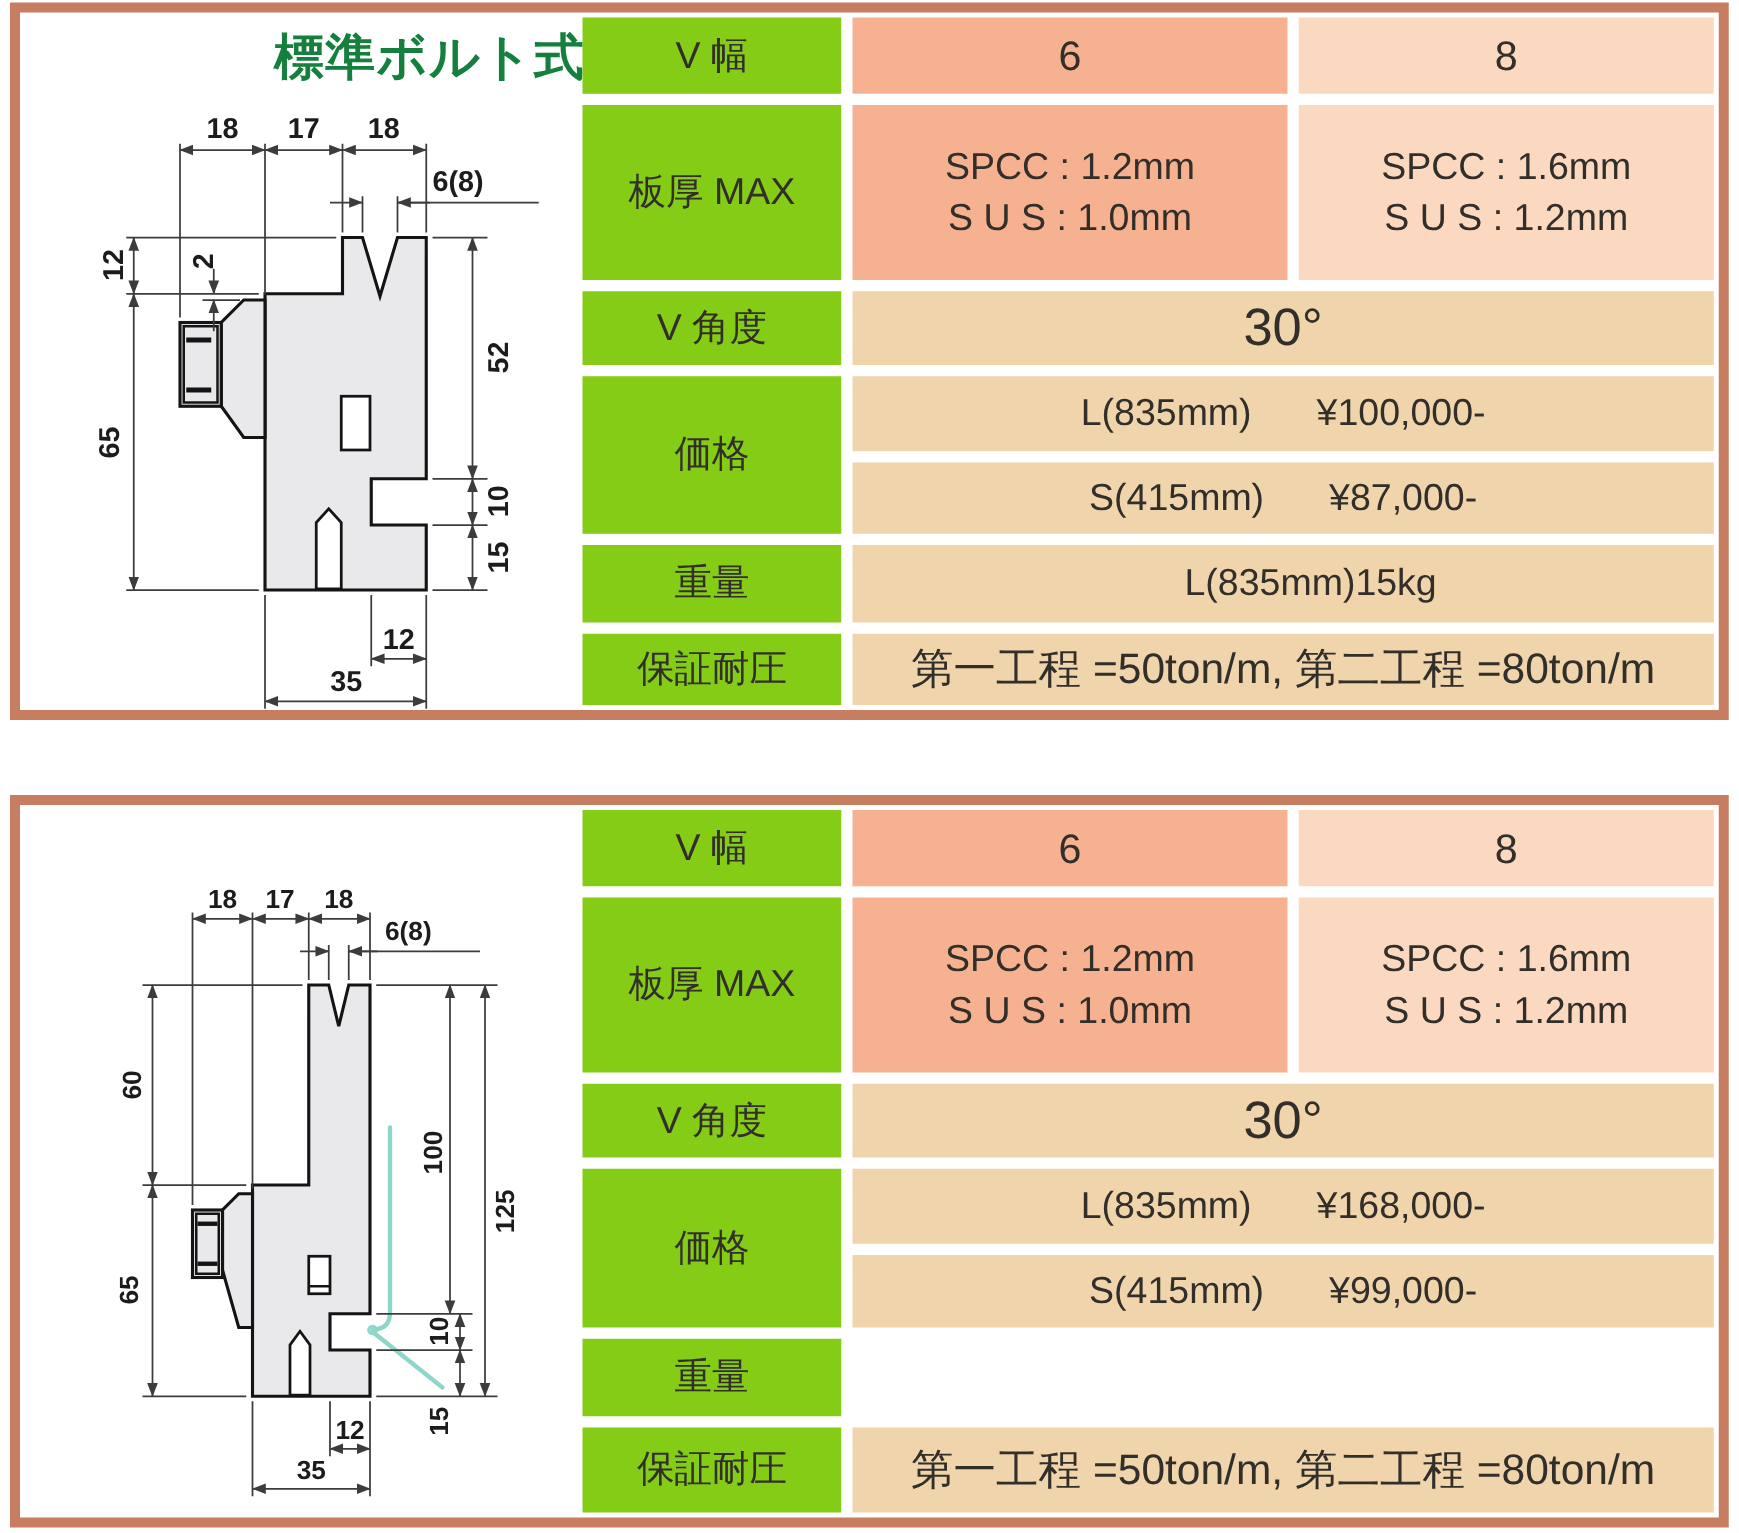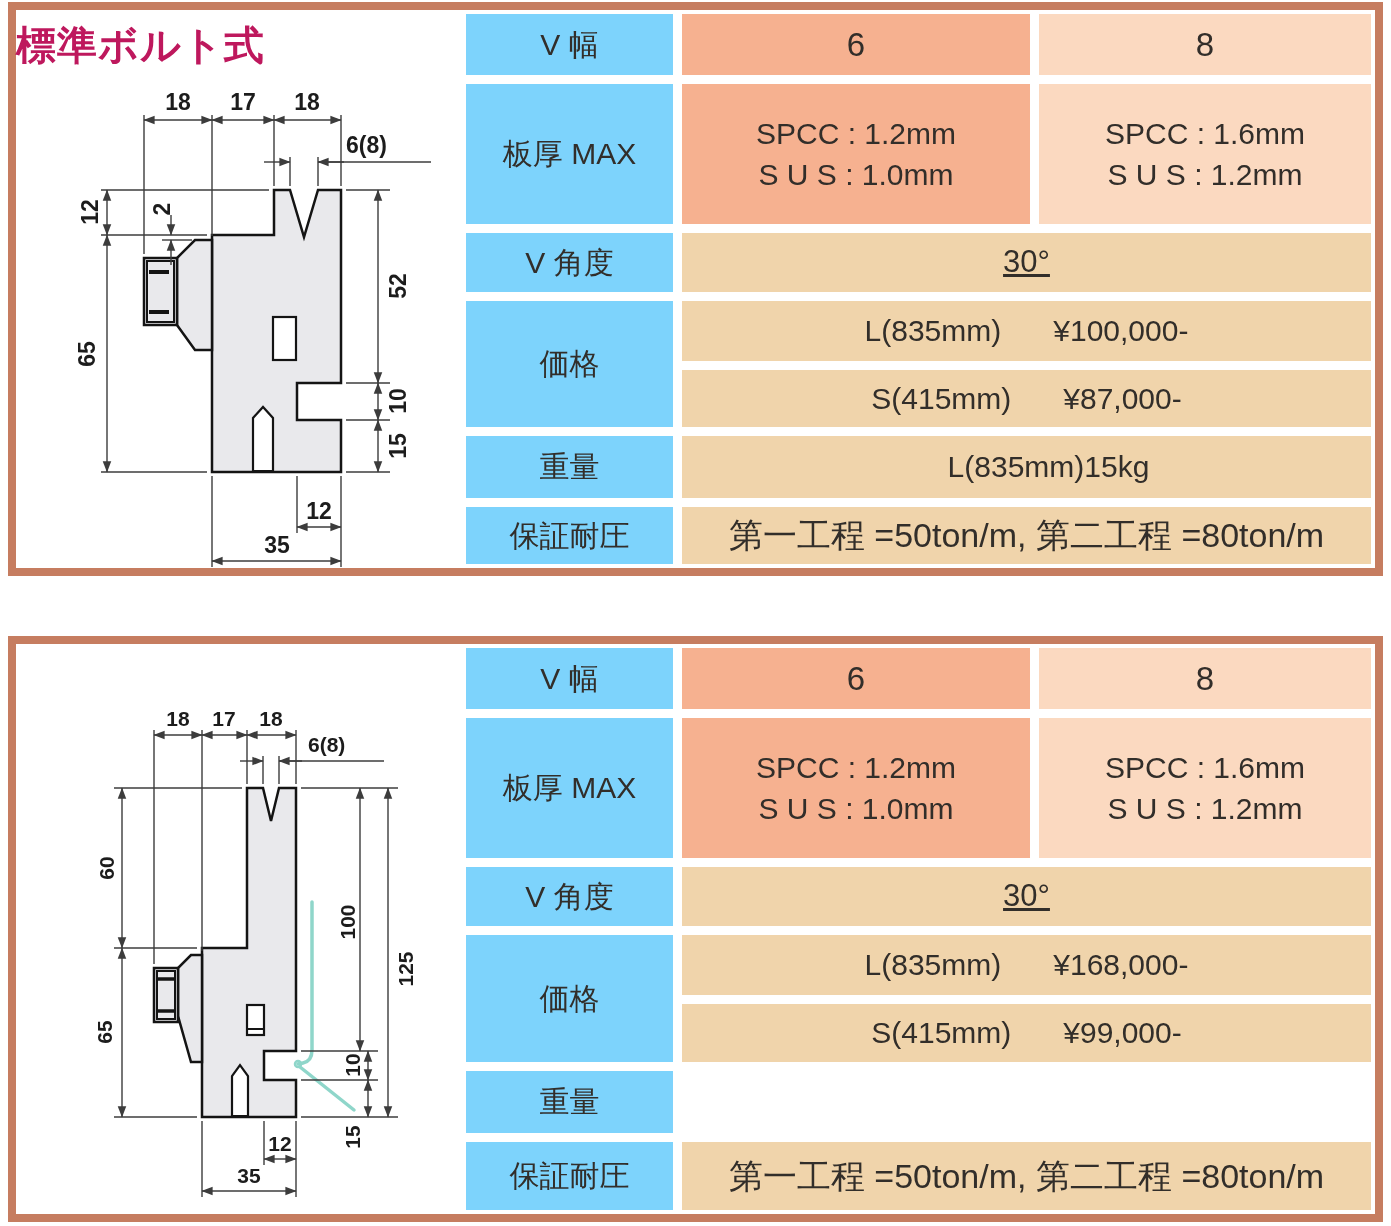--- a/index.html
+++ b/index.html
@@ -1,41 +1,41 @@
 <!DOCTYPE html>
 <html><head>
 <meta charset="utf-8">
 <style>
   html,body{margin:0;padding:0;background:#fff;}
   .page{position:relative;width:1391px;height:1226px;background:#fff;overflow:hidden;
         font-family:"Liberation Sans","DejaVu Sans",sans-serif;color:#322e2a;}
   .panel{position:absolute;left:8px;right:8px;border:8px solid #c67d60;background:#fff;box-sizing:border-box;}
   #p1{top:2px;height:574px;}
   #p2{top:636px;height:586px;}
-  .panel-title{position:absolute;top:8px;left:0;width:452px;text-align:left;
-               font-size:40px;font-weight:bold;letter-spacing:1px;color:#be185d;white-space:nowrap;}
+  .panel-title{position:absolute;top:8px;left:0;width:452px;text-align:right;
+               font-size:40px;font-weight:bold;letter-spacing:1px;color:#15803d;white-space:nowrap;}
   .draw-svg{position:absolute;top:0;left:0;}
   
   .spec-table{position:absolute;top:4px;bottom:4px;left:450px;right:4px;
               display:grid;grid-template-columns:207px 348px 1fr;gap:9px;}
   #p1 .spec-table{grid-template-rows:61px 140px 59px 60px 57px 62px 1fr;}
   #p2 .spec-table{grid-template-rows:61px 140px 59px 60px 58px 62px 1fr;}
   .cell{display:flex;align-items:center;justify-content:center;font-size:30px;line-height:1.25;}
-  .lab{background:#7dd3fc;grid-column:1;}
+  .lab{background:#84cc16;grid-column:1;}
   .bg6{background:#f6b190;grid-column:2;}
   .bg8{background:#fbd9c0;grid-column:3;}
   .bgrow{background:#f0d4ab;grid-column:2 / span 2;}
   .r1{grid-row:1}.r2{grid-row:2}.r3{grid-row:3}.r4{grid-row:4}.r5{grid-row:5}.r6{grid-row:6}.r7{grid-row:7}
   .labprice{grid-row:4 / span 2;}
   .digit{font-size:33px;}
   .two{flex-direction:column;justify-content:center;gap:4px;}
   .pair{display:flex;gap:52px;white-space:nowrap;}
   .pairw{display:flex;gap:16px;white-space:nowrap;margin-left:44px;}
   .pressure{white-space:nowrap;font-size:34px;}
-  .angle{font-size:31px;text-decoration:underline;}
+  .angle{font-size:42px;}
   
   .part{fill:#e9e9ec;stroke:#141414;stroke-width:2.5;stroke-linejoin:miter;}
   .partthin{fill:none;stroke:#141414;stroke-width:2;}
   .hole{fill:#ffffff;stroke:#141414;stroke-width:2.2;}
   .dimline{stroke:#3c3c3c;stroke-width:1.4;fill:none;}
   .dim{font-family:"Liberation Sans","DejaVu Sans",sans-serif;font-weight:bold;fill:#1c1c1c;}
   .d23{font-size:23px;}
   .d21{font-size:21px;}
   .sheet{fill:none;stroke:#8fd6ca;stroke-width:3.5;stroke-linecap:round;}
 </style>

